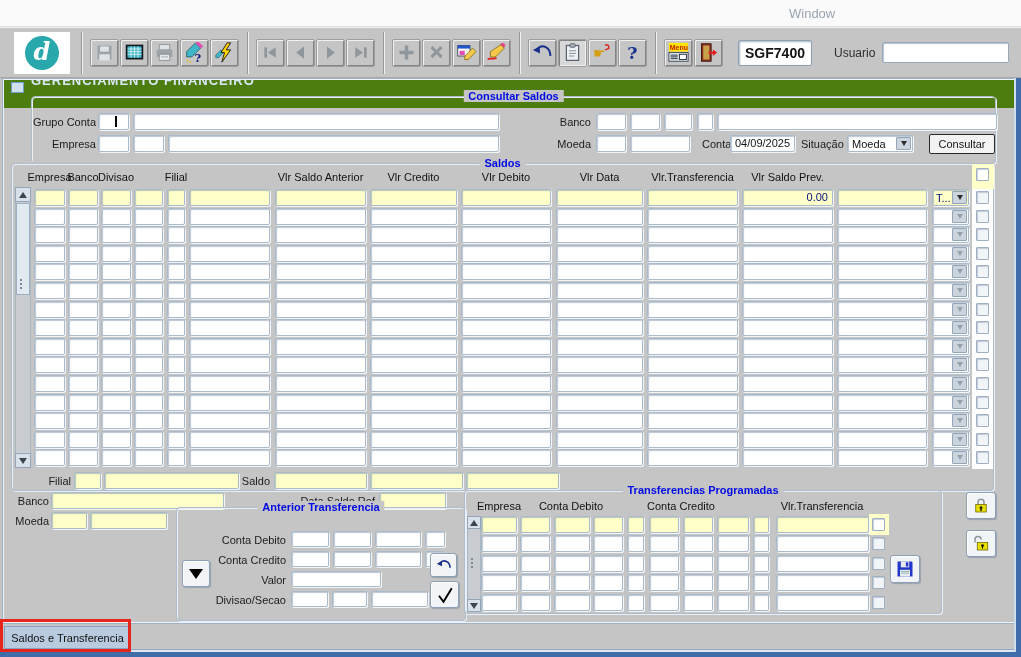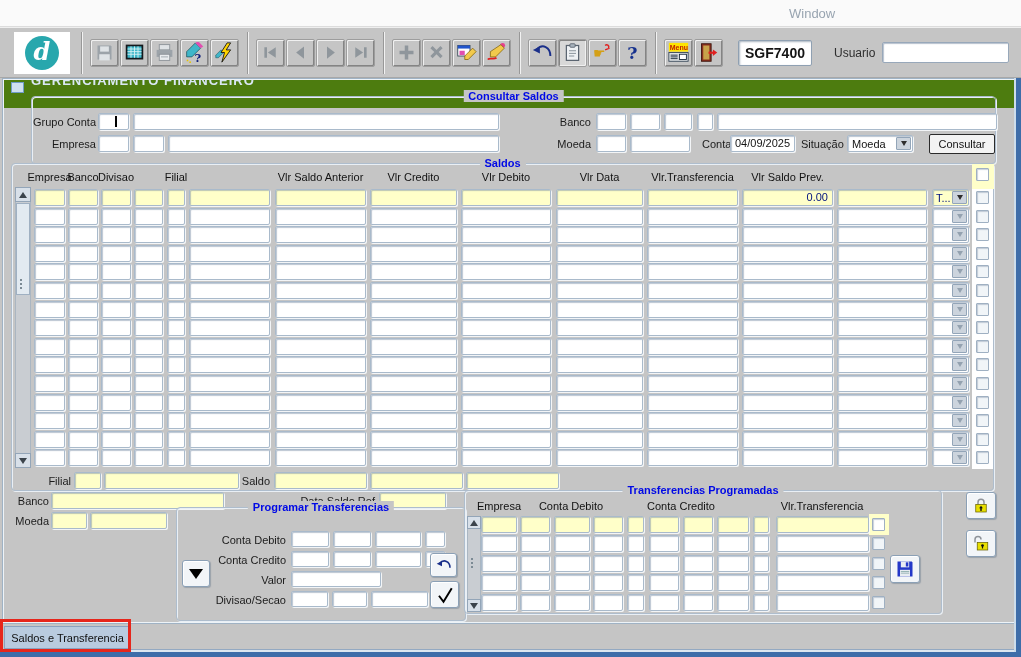--- a/index.html
+++ b/index.html
@@ -277,21 +277,21 @@
 
   <div class="lbl r" style="left:8px;top:416px;width:38px">Banco</div>
   <div class="fld yellow" style="left:48px;top:413px;width:173px"></div>
   <div class="lbl r" style="left:276px;top:416px;width:96px">Data Saldo Ref</div>
   <div class="fld yellow" style="left:376px;top:413px;width:67px"></div>
   <div class="lbl r" style="left:8px;top:436px;width:38px">Moeda</div>
   <div class="fld yellow" style="left:48px;top:433px;width:36px"></div>
   <div class="fld yellow" style="left:87px;top:433px;width:77px"></div>
 
   <div class="gbox" style="left:173px;top:428px;width:288px;height:112px">
-    <span class="gtitle">Programar Transferencias</span>
+    <span class="gtitle">Anterior Transferencia</span>
   </div>
   <div class="lbl r" style="left:170px;top:455px;width:113px">Conta Debito</div>
   <div class="fld" style="left:288px;top:452px;width:38px;height:16px"></div>
   <div class="fld" style="left:330px;top:452px;width:38px;height:16px"></div>
   <div class="fld" style="left:372px;top:452px;width:46px;height:16px"></div>
   <div class="fld" style="left:422px;top:452px;width:20px;height:16px"></div>
   <div class="lbl r" style="left:170px;top:475px;width:113px">Conta Credito</div>
   <div class="fld" style="left:288px;top:472px;width:38px;height:16px"></div>
   <div class="fld" style="left:330px;top:472px;width:38px;height:16px"></div>
   <div class="fld" style="left:372px;top:472px;width:46px;height:16px"></div>

